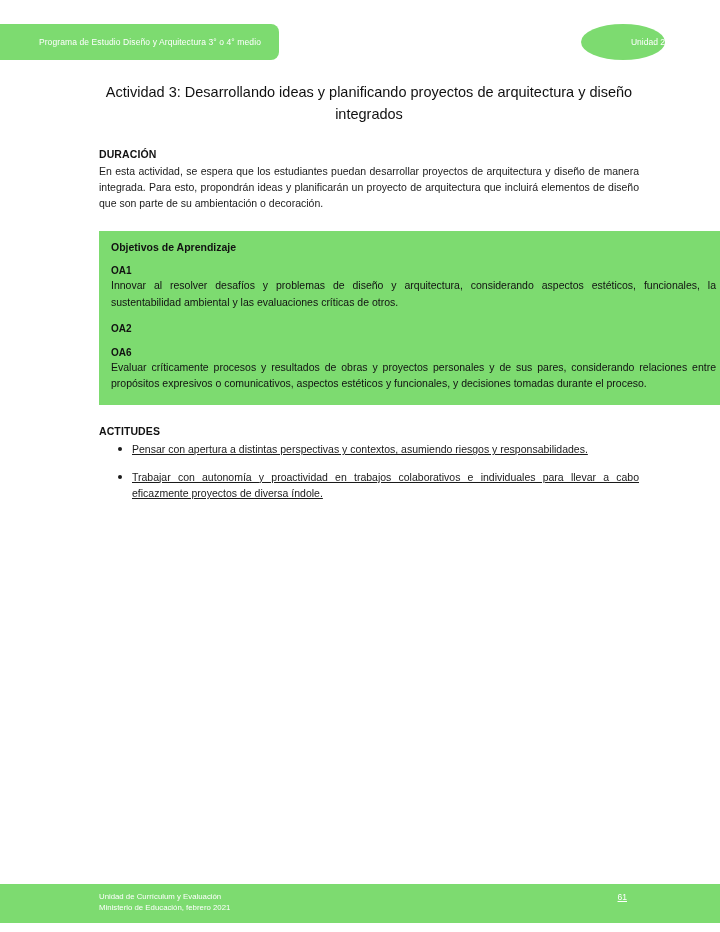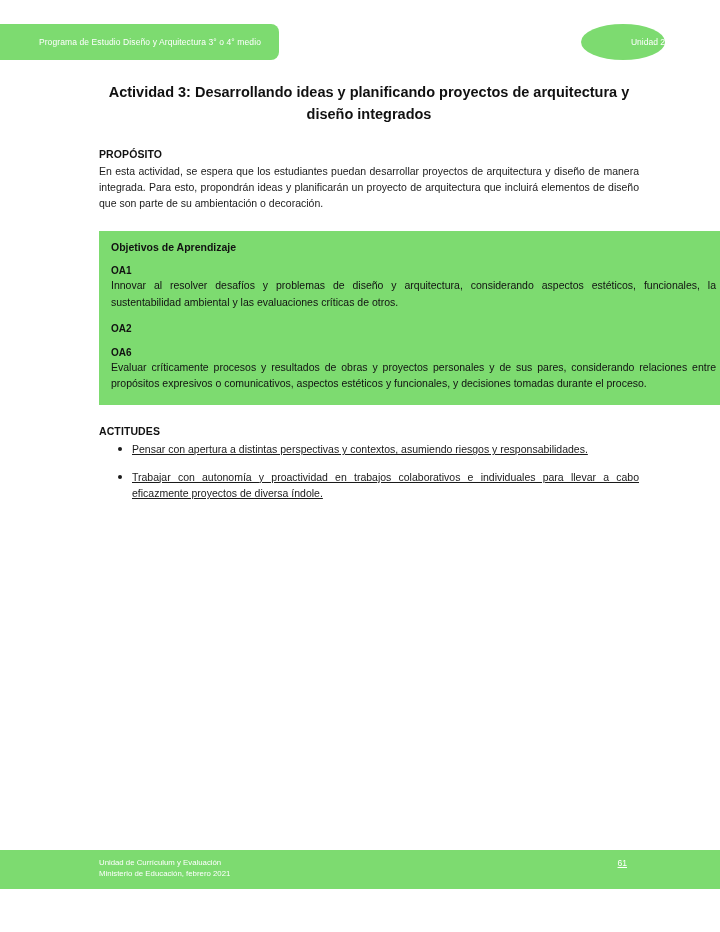--- a/index.html
+++ b/index.html
@@ -66,21 +66,21 @@
   
   .content {
     position: absolute;
     left: 99px;
     top: 82px;
     width: 540px;
   }
 
   .doc-title {
     font-size: 14.5px;
-    font-weight: bold;
+    font-weight: normal;
     text-align: center;
     line-height: 1.5;
     margin: 0 0 22px 0;
     color: #111111;
     padding: 0 6px;
   }
 
   .section-heading {
     font-size: 10.5px;
     font-weight: bold;
@@ -160,21 +160,21 @@
   .duration-value {
     font-size: 10.5px;
     margin: 9px 0 0 0;
     color: #1a1a1a;
   }
 
   
   .footer-bar {
     position: absolute;
     left: 0;
-    bottom: 43px;
+    bottom: 9px;
     width: 720px;
     height: 39px;
     background: #7ddb70;
   }
   .footer-inner {
     position: absolute;
     left: 99px;
     top: 8px;
     width: 528px;
     display: flex;
@@ -203,21 +203,21 @@
   <div class="unit-badge">
     <span class="unit-badge-text">Unidad 2</span>
   </div>
 </div>
 
 <div class="content">
 
   <h1 class="doc-title">Actividad 3: Desarrollando ideas y planificando proyectos de arquitectura y diseño integrados</h1>
 
   <div>
-    <div class="section-heading">PROPÓSITO</div>
+    <div class="section-heading">DURACIÓN</div>
     <p class="body-text">En esta actividad, se espera que los estudiantes puedan desarrollar proyectos de arquitectura y diseño de manera integrada. Para esto, propondrán ideas y planificarán un proyecto de arquitectura que incluirá elementos de diseño que son parte de su ambientación o decoración.</p>
   </div>
 
   <div class="oa-box">
     <div class="oa-box-title">Objetivos de Aprendizaje</div>
 
     <div class="oa-item">
       <div class="oa-code">OA1</div>
       <p class="oa-text">Innovar al resolver desafíos y problemas de diseño y arquitectura, considerando aspectos estéticos, funcionales, la sustentabilidad ambiental y las evaluaciones críticas de otros.</p>
     </div>

